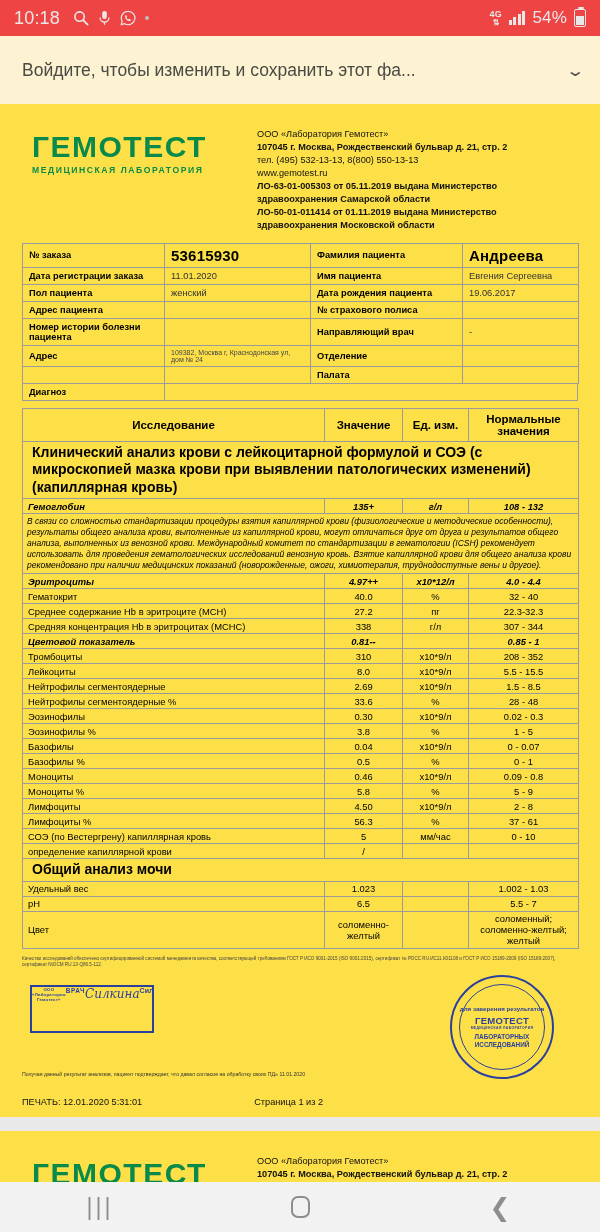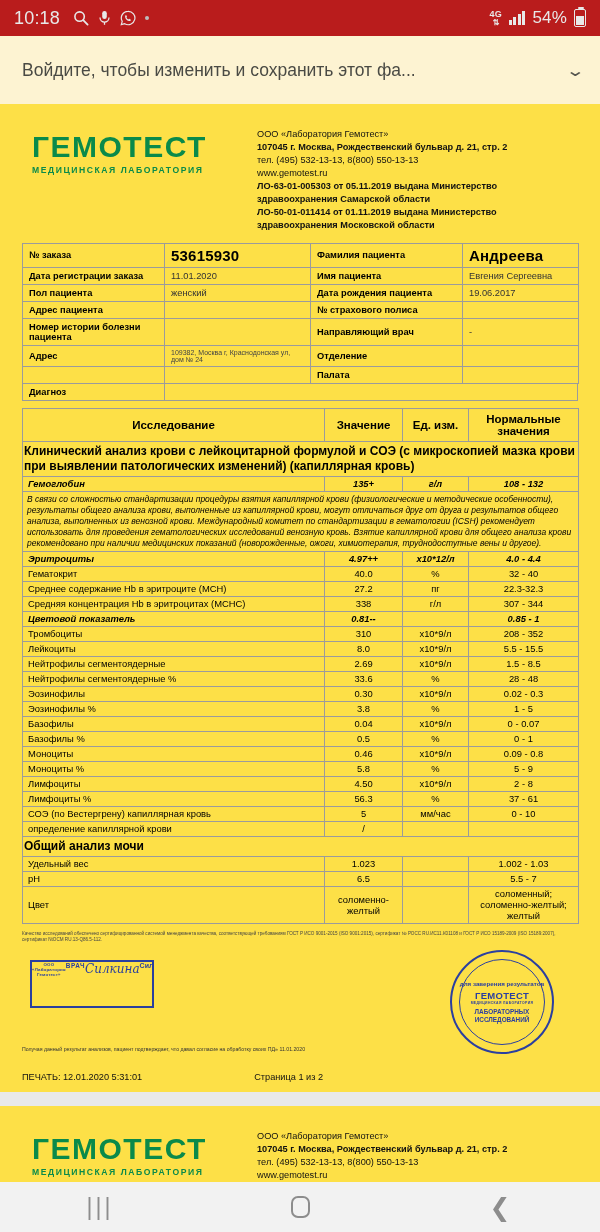--- a/index.html
+++ b/index.html
@@ -6,21 +6,21 @@
   html, body {
     width: 600px; height: 1232px;
     background: #f2f2f2;
     font-family: "Liberation Sans", sans-serif;
     overflow: hidden;
   }
   .screen { position: relative; width: 600px; height: 1232px; background: #e8e8e8; }
 
   
   .statusbar {
-    height: 36px; background: #b91c1c; color: #e8e8e8;
+    height: 36px; background: #ef4444; color: #e8e8e8;
     display: flex; align-items: center; padding: 0 14px;
     font-size: 17px; letter-spacing: .2px;
   }
   .sb-left { display: flex; align-items: center; gap: 9px; }
   .sb-time { font-size: 18px; font-weight: 400; margin-right: 4px; }
   .sb-right { margin-left: auto; display: flex; align-items: center; gap: 7px; }
   .ico { display: inline-flex; align-items: center; justify-content: center; }
   .sb-dot { width: 4px; height: 4px; border-radius: 50%; background: #bdbdbd; display: inline-block; }
   .net4g { font-size: 9px; line-height: 1; text-align: center; font-weight: 700; }
   .net4g .arrows { font-size: 8px; display: block; letter-spacing: -1px; }
@@ -77,21 +77,21 @@
   td.val.tiny { font-size: 7px; color: #444; }
   .diag-row td { font-weight: 700; }
 
   
   table.rtbl { width: 100%; border-collapse: collapse; table-layout: fixed; margin-top: 7px; font-size: 9.4px; }
   table.rtbl th, table.rtbl td { border: 1px solid #9b9b9b; padding: 1.5px 5px; }
   table.rtbl th { font-size: 11.5px; font-weight: 700; text-align: center; padding: 4px 2px; }
   col.c1 { width: 302px; } col.c2 { width: 78px; } col.c3 { width: 66px; } col.c4 { width: 110px; }
   td.nm { text-align: left; }
   td.vv, td.uu, td.nn { text-align: center; }
-  tr.grp td { font-weight: 700; font-size: 12px; text-align: left; line-height: 1.25; padding: 2px 1px; margin-left: 9px; }
+  tr.grp td { font-weight: 700; font-size: 14px; text-align: left; line-height: 1.25; padding: 2px 9px; margin-left: 9px; }
   tr.hl td { font-weight: 700; font-style: italic; }
   tr.note td { font-style: italic; font-size: 8.5px; line-height: 1.3; text-align: left; padding: 2px 4px; }
 
   
   .cert { font-size: 4.6px; color: #444; line-height: 1.45; margin-top: 7px; }
   .stamps { position: relative; height: 96px; margin-top: 4px; }
   .sig-stamp {
     position: absolute; left: 8px; top: 12px; width: 124px; height: 48px;
     border: 2px solid #2a3f9e; color: #2a3f9e; text-align: center;
     display: flex; flex-direction: row; justify-content: flex-start; overflow: hidden;

